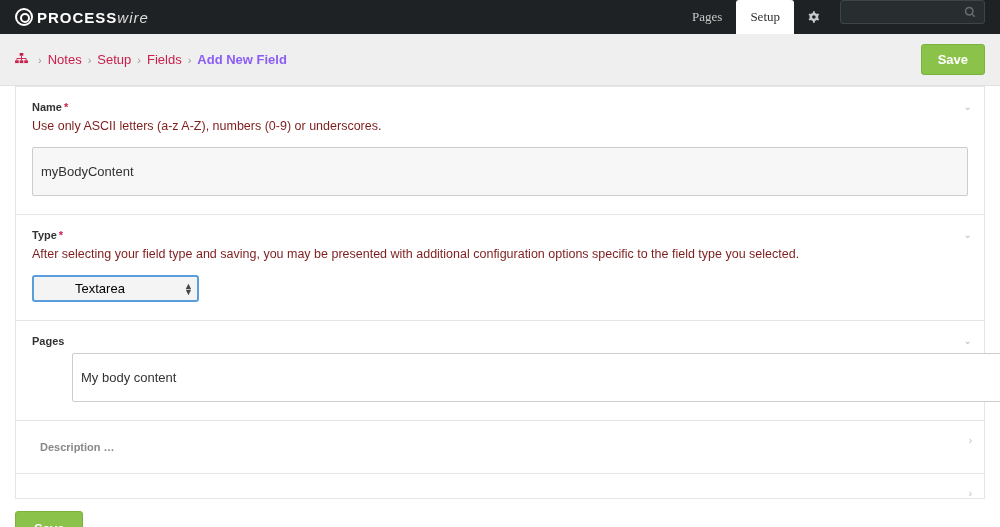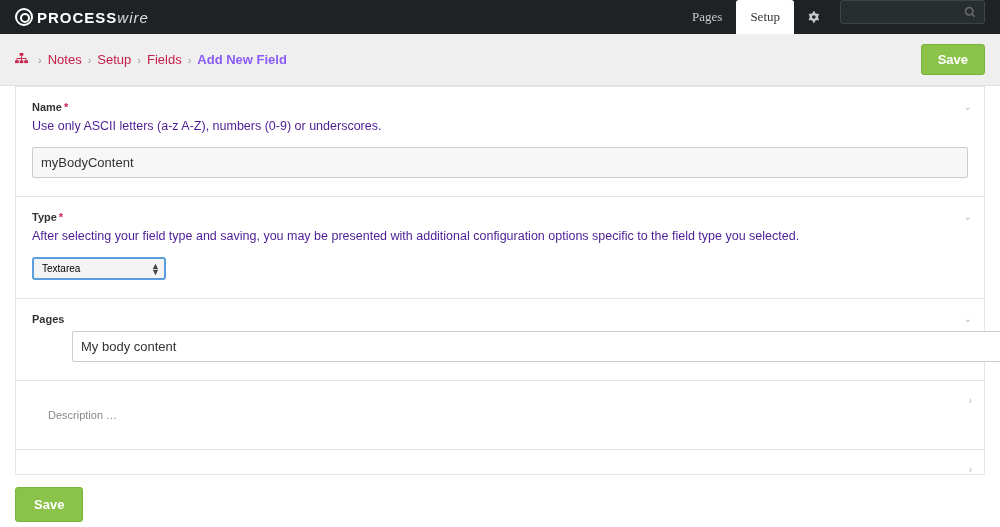--- a/index.html
+++ b/index.html
@@ -127,50 +127,51 @@
     }
     .panel:first-child { border-top: 1px solid #e5e5e5; }
     .panel-label {
       font-weight: 600;
       font-size: 11px;
       color: #333;
       margin-bottom: 6px;
     }
     .required-star { color: #c8204b; margin-left: 2px;}
     .panel-desc {
-      color: #4c1d95;
+      color: #7f1d1d;
       font-size: 12.5px;
       margin-bottom: 14px;
     }
     .field-input {
       width: 100%;
       border: 1px solid #ccc;
       background: #f7f7f7;
-      padding: 7px 8px;
+      padding: 16px 8px;
       font-size: 13px;
       color: #333;
       border-radius: 2px;
     }
     .field-input.white { background: #fff; margin-left: 40px; }
     .select-wrap {
       display: inline-block;
       border: 2px solid #5a9edc;
       border-radius: 3px;
       position: relative;
       background: #f4f4f4;
     }
     .select-wrap select {
       appearance: none;
       -webkit-appearance: none;
       border: none;
       background: transparent;
       padding: 4px 10px 4px 8px;
-      font-size: 10px;
+      font-size: 13px;
       min-width: 130px;
       cursor: pointer;
+      margin-left: 33px;
     }
     .select-arrows {
       position: absolute;
       right: 4px;
       top: 50%;
       transform: translateY(-50%);
       pointer-events: none;
       font-size: 9px;
       line-height: 6px;
       color: #444;
@@ -180,21 +181,21 @@
       position: absolute;
       right: 12px;
       top: 14px;
       color: #bbb;
       font-size: 10px;
     }
     .panel.collapsed {
       padding: 12px 16px;
       cursor: pointer;
     }
-    .panel.collapsed .panel-label { color: #888; font-weight: 400; margin:16px;}
+    .panel.collapsed .panel-label { color: #888; font-weight: 700; margin:8px;}
     .panel.collapsed .collapse-caret { color: #bbb; }
 
     .footer-save {
       margin-top: 12px;
     }
     .btn-save {
       background: #8bc34a;
       color: #fff;
       border: 1px solid #7ab33b;
       border-radius: 3px;

